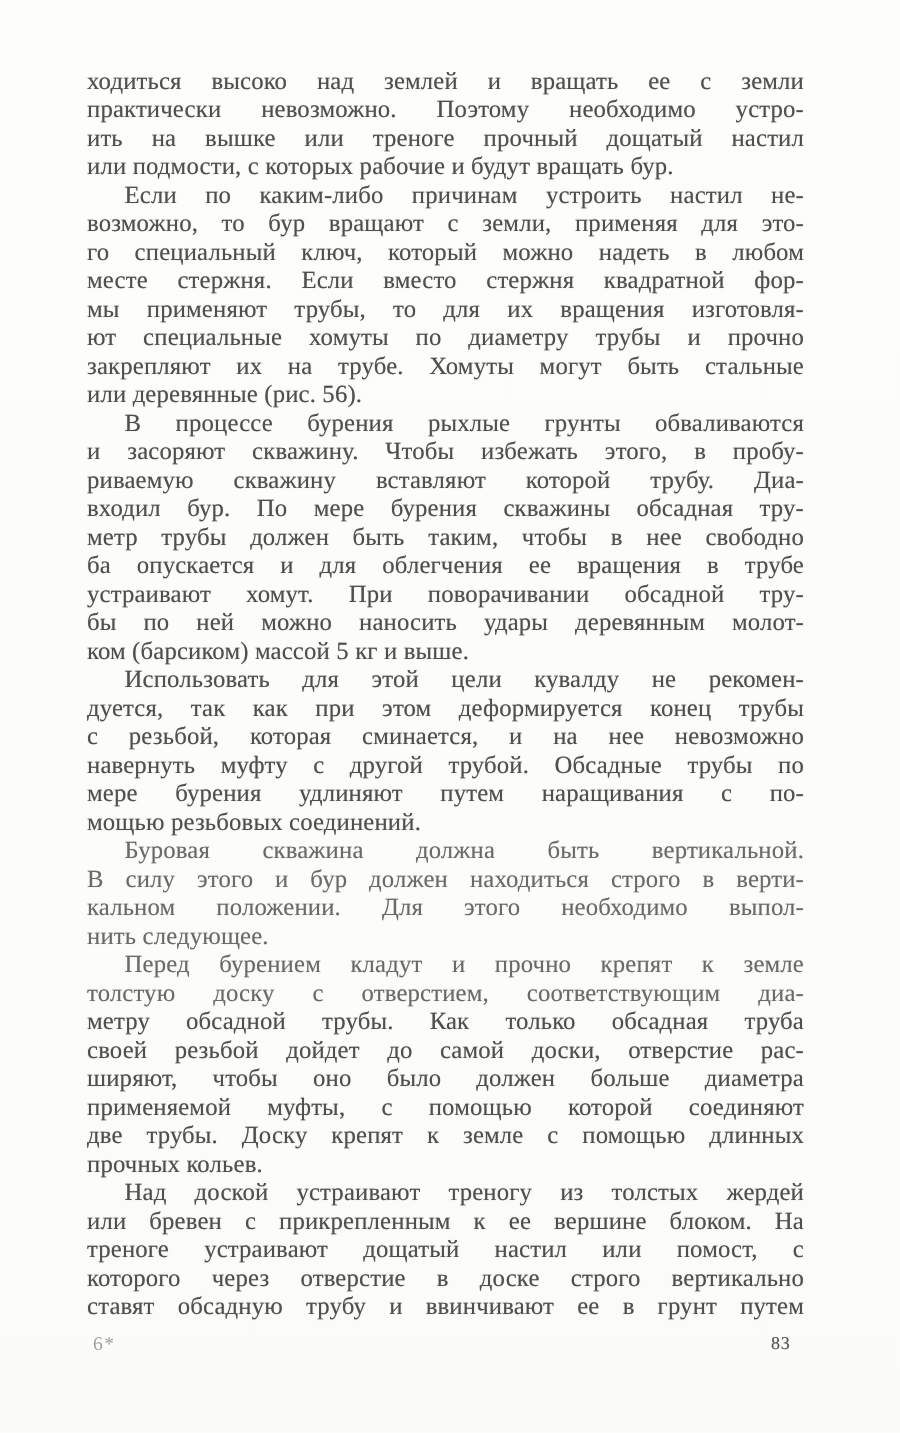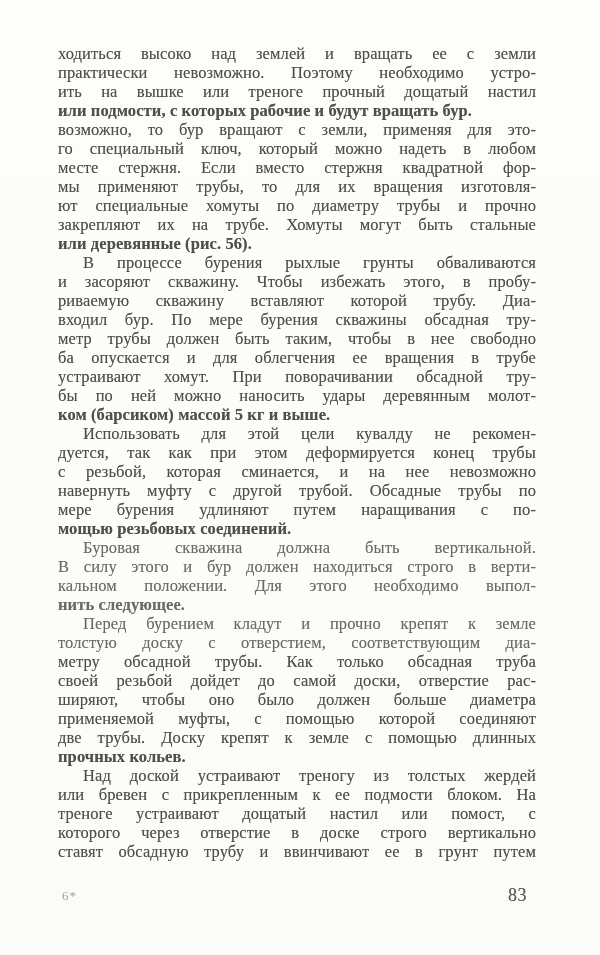--- a/index.html
+++ b/index.html
@@ -44,54 +44,54 @@
   .para:nth-child(5) .line,
   .para:nth-child(6) .line:nth-child(-n+2) {
     color: #6b6a63;
     text-shadow: 0 0 0.6px rgba(120, 118, 110, 0.45);
   }
   .line.para-first {
     text-indent: 25px;
   }
   .line.para-last {
     text-align-last: left;
-    font-weight: bold;
   }
   .footer-signature {
     position: absolute;
     left: 62px;
     top: 888px;
     font-size: 13px;
     line-height: 16px;
     color: #a3a29b;
     letter-spacing: 1px;
   }
   .footer-page-number {
     position: absolute;
     right: 73px;
     top: 886px;
-    font-size: 18px;
+    font-size: 12px;
     line-height: 18px;
     color: #57564f;
     letter-spacing: 0.5px;
     text-shadow: 0 0 0.5px rgba(90, 88, 82, 0.5);
   }
 </style>
 </head>
 <body>
 
 <div class="page">
   <div class="text-block">
       <div class="para">
         <div class="line">ходиться высоко над землей и вращать ее с земли</div>
         <div class="line">практически невозможно. Поэтому необходимо устро-</div>
         <div class="line">ить на вышке или треноге прочный дощатый настил</div>
         <div class="line para-last">или подмости, с которых рабочие и будут вращать бур.</div>
       </div>
       <div class="para">
+        <div class="line para-first">Если по каким-либо причинам устроить настил не-</div>
         <div class="line">возможно, то бур вращают с земли, применяя для это-</div>
         <div class="line">го специальный ключ, который можно надеть в любом</div>
         <div class="line">месте стержня. Если вместо стержня квадратной фор-</div>
         <div class="line">мы применяют трубы, то для их вращения изготовля-</div>
         <div class="line">ют специальные хомуты по диаметру трубы и прочно</div>
         <div class="line">закрепляют их на трубе. Хомуты могут быть стальные</div>
         <div class="line para-last">или деревянные (рис. 56).</div>
       </div>
       <div class="para">
         <div class="line para-first">В процессе бурения рыхлые грунты обваливаются</div>
@@ -123,21 +123,21 @@
         <div class="line">толстую доску с отверстием, соответствующим диа-</div>
         <div class="line">метру обсадной трубы. Как только обсадная труба</div>
         <div class="line">своей резьбой дойдет до самой доски, отверстие рас-</div>
         <div class="line">ширяют, чтобы оно было должен больше диаметра</div>
         <div class="line">применяемой муфты, с помощью которой соединяют</div>
         <div class="line">две трубы. Доску крепят к земле с помощью длинных</div>
         <div class="line para-last">прочных кольев.</div>
       </div>
       <div class="para">
         <div class="line para-first">Над доской устраивают треногу из толстых жердей</div>
-        <div class="line">или бревен с прикрепленным к ее подмости блоком. На</div>
+        <div class="line">или бревен с прикрепленным к ее вершине блоком. На</div>
         <div class="line">треноге устраивают дощатый настил или помост, с</div>
         <div class="line">которого через отверстие в доске строго вертикально</div>
         <div class="line">ставят обсадную трубу и ввинчивают ее в грунт путем</div>
       </div>
     </div>
   <div class="footer-signature">6*</div>
   <div class="footer-page-number">83</div>
 </div>
 
 </body></html>

